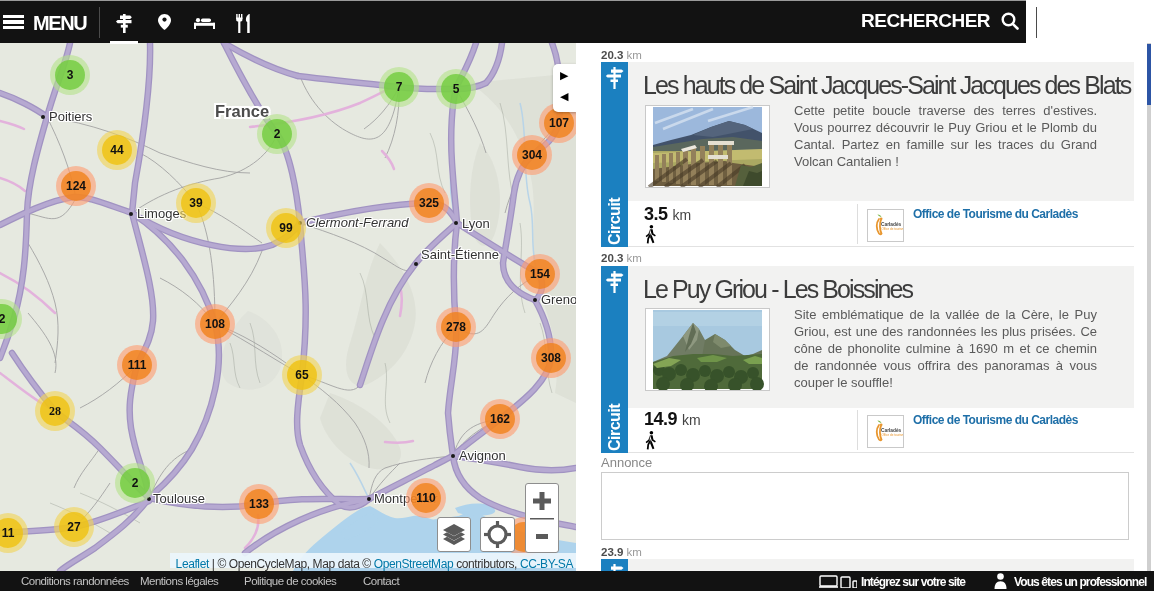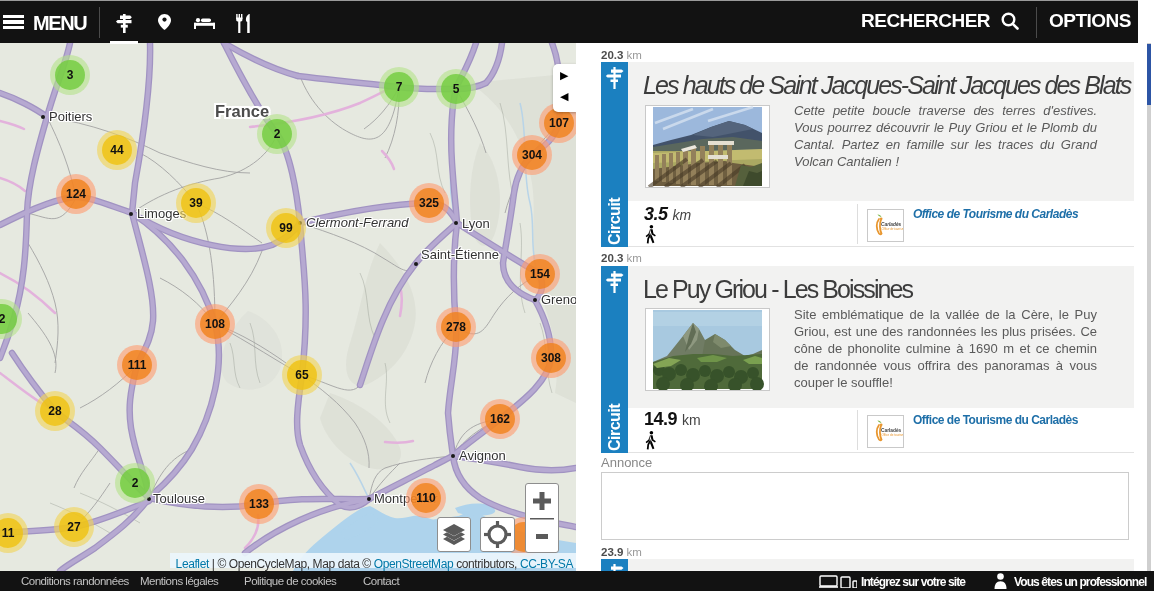--- a/index.html
+++ b/index.html
@@ -1,20 +1,20 @@
 <!DOCTYPE html>
 <html><head>
 <meta charset="utf-8">
 <style>
 * { margin:0; padding:0; box-sizing:border-box; }
 html,body { width:1154px; height:591px; overflow:hidden; background:#fff; font-family:"Liberation Sans", sans-serif; }
 #page { position:relative; width:1154px; height:591px; overflow:hidden; }
 
 
-#topbar { position:absolute; left:0; top:0; width:1138px; height:43px; background:#121212; border-top:1px solid #9a9a9a; }
+#topbar { position:absolute; left:0; top:0; width:1026px; height:43px; background:#121212; border-top:1px solid #9a9a9a; }
 #topbar .sep { position:absolute; top:6px; width:1px; height:31px; background:#4b4b4b; }
 #menuTxt { position:absolute; left:33px; top:11px; font-size:20px; font-weight:bold; color:#fff; letter-spacing:-1.4px; }
 #burger { position:absolute; left:3px; top:14px; width:21px; height:15px; }
 #burger div { height:3.4px; background:#fff; margin-bottom:1.9px; }
 #rechTxt { position:absolute; left:861px; top:9px; font-size:19px; font-weight:bold; color:#fff; letter-spacing:-0.5px; }
 #optTxt { position:absolute; left:1049px; top:9px; font-size:19px; font-weight:bold; color:#fff; letter-spacing:-0.5px; }
 .navIco { position:absolute; top:0; }
 #underl { position:absolute; left:110px; top:40px; width:28px; height:3px; background:#fff; }
 
 
@@ -218,21 +218,21 @@
     <div class="mdot" style="left:147px; top:454px;"></div><div class="mlabel" style="left:153px; top:448px;">Toulouse</div>
     <div id="franceLbl">France</div>
 
     
     <div class="cl cg" style="left:50px; top:12px;">
         <div class="in">3</div>
       </div>
     <div class="cl cy" style="left:97px; top:87px;">
         <div class="in">44</div>
       </div>
-    <div class="cl co" style="left:56px; top:131px;text-decoration:underline;">
+    <div class="cl co" style="left:56px; top:123px;text-decoration:underline;">
         <div class="in">124</div>
       </div>
     <div class="cl cy" style="left:176px; top:140px;">
         <div class="in">39</div>
       </div>
     <div class="cl cy" style="left:266px; top:165px;">
         <div class="in">99</div>
       </div>
     <div class="cl cg" style="left:257px; top:71px;">
         <div class="in">2</div>
@@ -266,21 +266,21 @@
       </div>
     <div class="cl cy" style="left:282px; top:312px;">
         <div class="in">65</div>
       </div>
     <div class="cl co" style="left:195px; top:261px;">
         <div class="in">108</div>
       </div>
     <div class="cl co" style="left:117px; top:302px;">
         <div class="in">111</div>
       </div>
-    <div class="cl cy" style="left:35px; top:348px;">
+    <div class="cl cy" style="left:35px; top:348px;font-family:Liberation Serif, serif;">
         <div class="in">28</div>
       </div>
     <div class="cl cg" style="left:-18px; top:256px;">
         <div class="in">2</div>
       </div>
     <div class="cl cg" style="left:115px; top:420px;">
         <div class="in">2</div>
       </div>
     <div class="cl cy" style="left:54px; top:464px;">
         <div class="in">27</div>
@@ -396,21 +396,21 @@
         <svg class="stripIco" viewBox="0 0 21 26">
             <g fill="#fff">
           <rect x="9.4" y="2" width="2.2" height="22"></rect>
           <path d="M7 4.5 L17.5 4.5 L19.5 6 L17.5 7.8 L7 7.8 Z"></path>
           <path d="M3.5 9.5 L17 9.5 L17 12.6 L3.5 12.6 L1.8 11 Z"></path>
           <path d="M6.5 14.5 L14 14.5 L14 17 L6.5 17 Z"></path>
         </g>
           </svg>
         <div class="circTxt">Circuit</div>
       </div>
-      <div class="cbody" style="height:207px;font-style:italic;">
+      <div class="cbody" style="height:207px;">
         <div class="graysec" style="height:139px;"></div>
         <div class="whitesec" style="top:139px; height:46px;"></div>
         <div class="ctitle" style="top:9px;">Les hauts de Saint Jacques-Saint Jacques des Blats</div>
         <div class="thumb" style="top:43px;">
           <svg width="123" height="81" viewBox="0 0 123 81" style="position:absolute;left:0;top:0;">
             <rect width="123" height="81" fill="#fff"></rect>
             <g transform="translate(7,1)">
               <rect width="109" height="79" fill="#9cb8dc"></rect>
               <g stroke="#d6e2f0" stroke-width="2.5" opacity="0.8">
                 <line x1="10" y1="22" x2="60" y2="2"></line>

